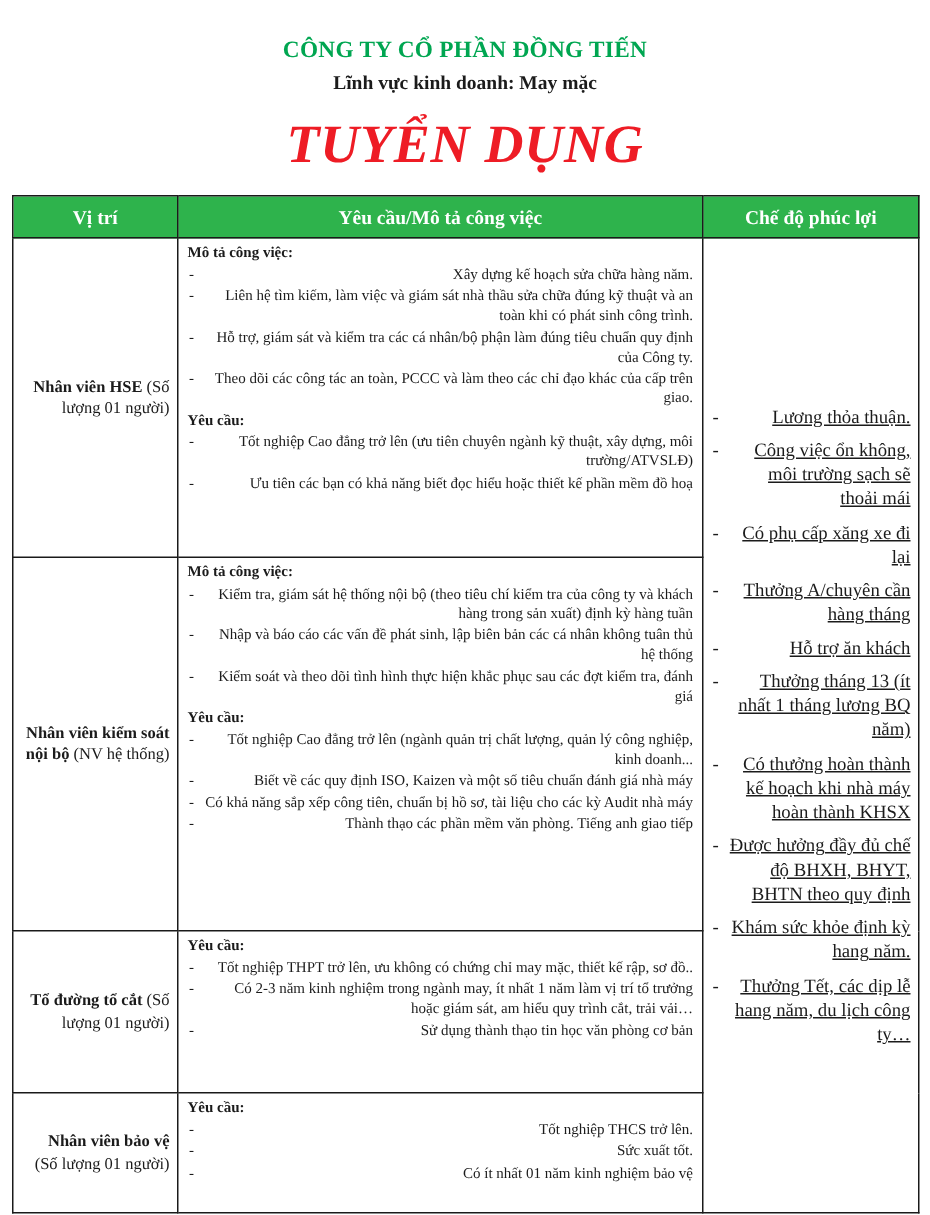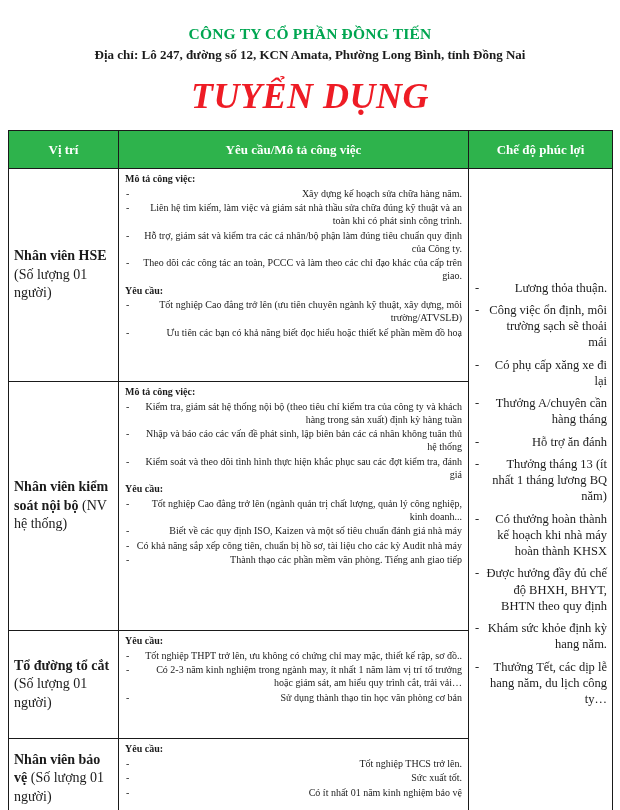--- a/index.html
+++ b/index.html
@@ -40,38 +40,38 @@
     width:604px;
     border-collapse:collapse;
     table-layout:fixed;
   }
   .recruit-table th,.recruit-table td{
     border:1px solid var(--border-black);
   }
   .col-position{width:110px;}
   .col-desc{width:350px;}
   .col-benefits{width:144px;}
-  tr.header-row{height:38px;}
+  tr.header-row{height:28px;}
   tr.header-row th{
     background:var(--header-green);
     color:#ffffff;
     font-weight:bold;
     font-size:13px;
     text-align:center;
     vertical-align:middle;
     padding:2px 2px;
   }
   tr.row-hse{height:213px;}
   tr.row-kiemsoat{height:249px;}
   tr.row-tocat{height:108px;}
   tr.row-baove{height:80px;}
   td.position-cell{
-    text-align:left;
+    text-align:right;
     vertical-align:middle;
-    font-size:14px;
+    font-size:11px;
     line-height:1.32;
     padding:2px 5px;
   }
   .position-name{font-weight:bold;}
   .position-qty{font-weight:normal;}
   td.desc-cell{
     vertical-align:top;
     font-size:10px;
     line-height:1.3;
     padding:2px 6px 2px 6px;
@@ -87,30 +87,30 @@
     content:"-";
     position:absolute;
     left:1px;top:0;
   }
   td.benefits-cell{
     vertical-align:middle;
     font-size:12.5px;
     line-height:1.3;
     padding:4px 5px;
   }
-  td.benefits-cell ul.dash-list li{margin:6px 0;}
+  td.benefits-cell ul.dash-list li{margin:6px 0;text-decoration:underline;}
 </style>
 </head>
 <body>
 
 <div class="page">
 
   <div class="doc-header">
     <div class="company-name">CÔNG TY CỔ PHẦN ĐỒNG TIẾN</div>
-    <div class="sub-line">Địa chỉ: Lô 247, đường số 12, KCN Amata, Phường Long Bình, tỉnh Đồng Nai</div>
+    <div class="sub-line">Lĩnh vực kinh doanh: May mặc</div>
     <div class="recruit-title">TUYỂN DỤNG</div>
   </div>
 
   <table class="recruit-table">
     <colgroup>
       <col class="col-position">
       <col class="col-desc">
       <col class="col-benefits">
     </colgroup>
     <tbody>
@@ -135,24 +135,24 @@
             </ul>
           <div class="section-heading">Yêu cầu:</div>
           <ul class="dash-list">
               <li>Tốt nghiệp Cao đẳng trở lên (ưu tiên chuyên ngành kỹ thuật, xây dựng, môi trường/ATVSLĐ)</li>
               <li>Ưu tiên các bạn có khả năng biết đọc hiểu hoặc thiết kế phần mềm đồ hoạ</li>
             </ul>
         </td>
         <td class="benefits-cell" rowspan="4">
           <ul class="dash-list">
               <li>Lương thỏa thuận.</li>
-              <li>Công việc ổn định, môi trường sạch sẽ thoải mái</li>
+              <li>Công việc ổn không, môi trường sạch sẽ thoải mái</li>
               <li>Có phụ cấp xăng xe đi lại</li>
               <li>Thưởng A/chuyên cần hàng tháng</li>
-              <li>Hỗ trợ ăn đánh</li>
+              <li>Hỗ trợ ăn khách</li>
               <li>Thưởng tháng 13 (ít nhất 1 tháng lương BQ năm)</li>
               <li>Có thưởng hoàn thành kế hoạch khi nhà máy hoàn thành KHSX</li>
               <li>Được hưởng đầy đủ chế độ BHXH, BHYT, BHTN theo quy định</li>
               <li>Khám sức khỏe định kỳ hang năm.</li>
               <li>Thưởng Tết, các dịp lễ hang năm, du lịch công ty…</li>
             </ul>
         </td>
       </tr>
 
       <tr class="row-kiemsoat">

